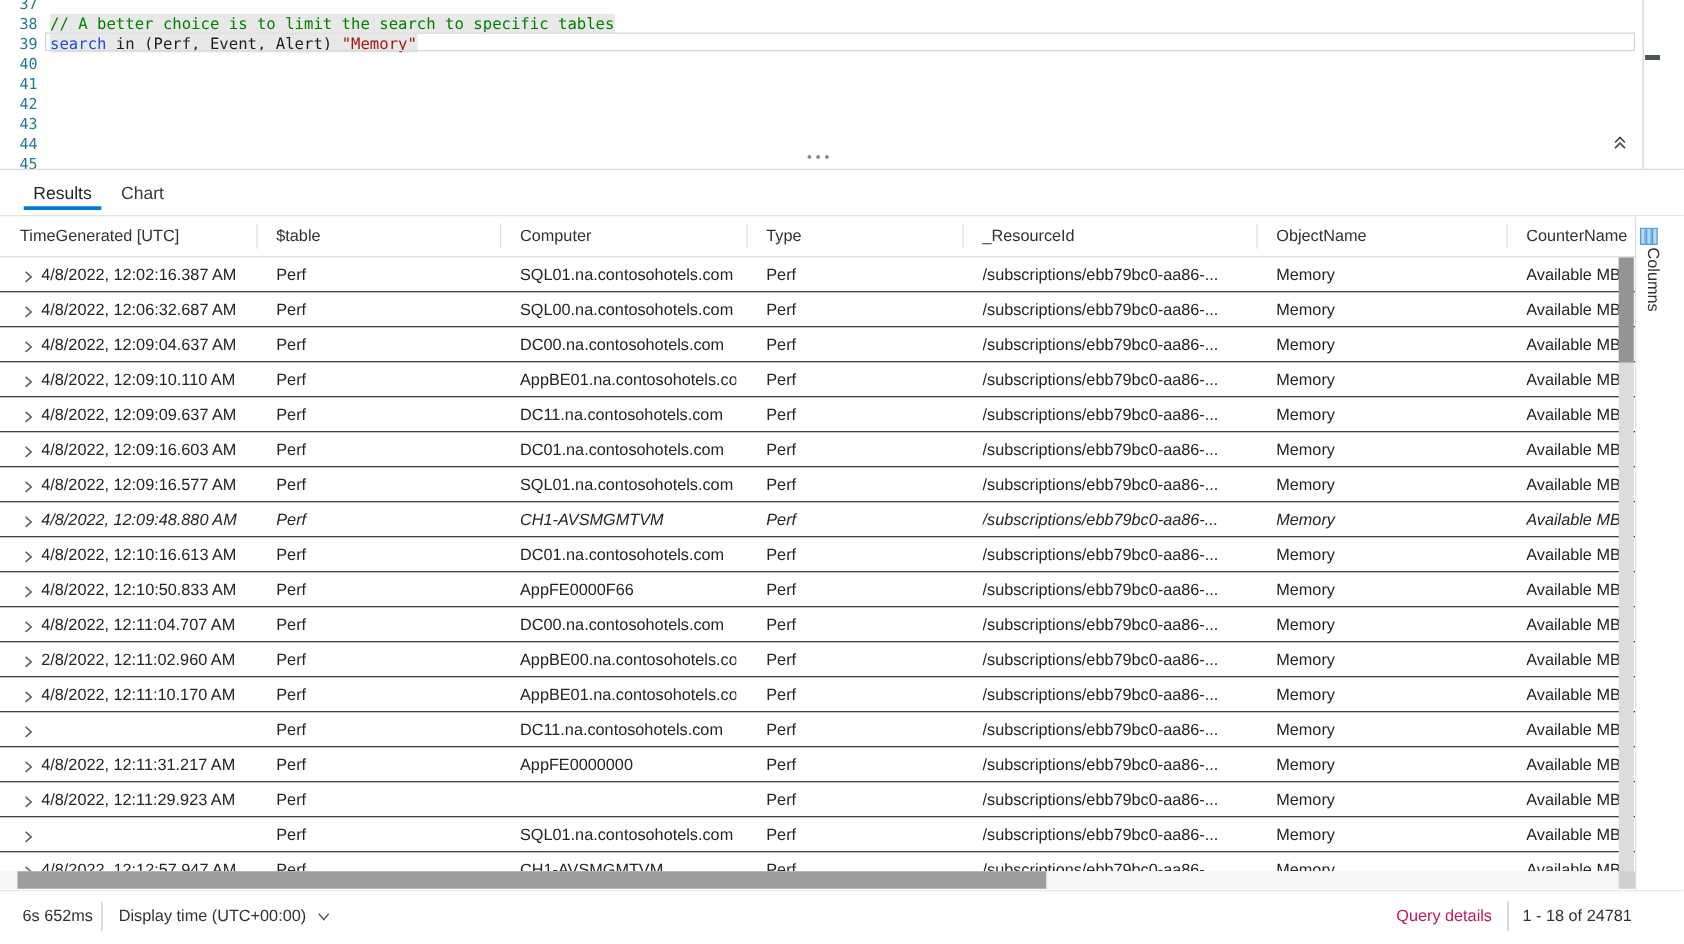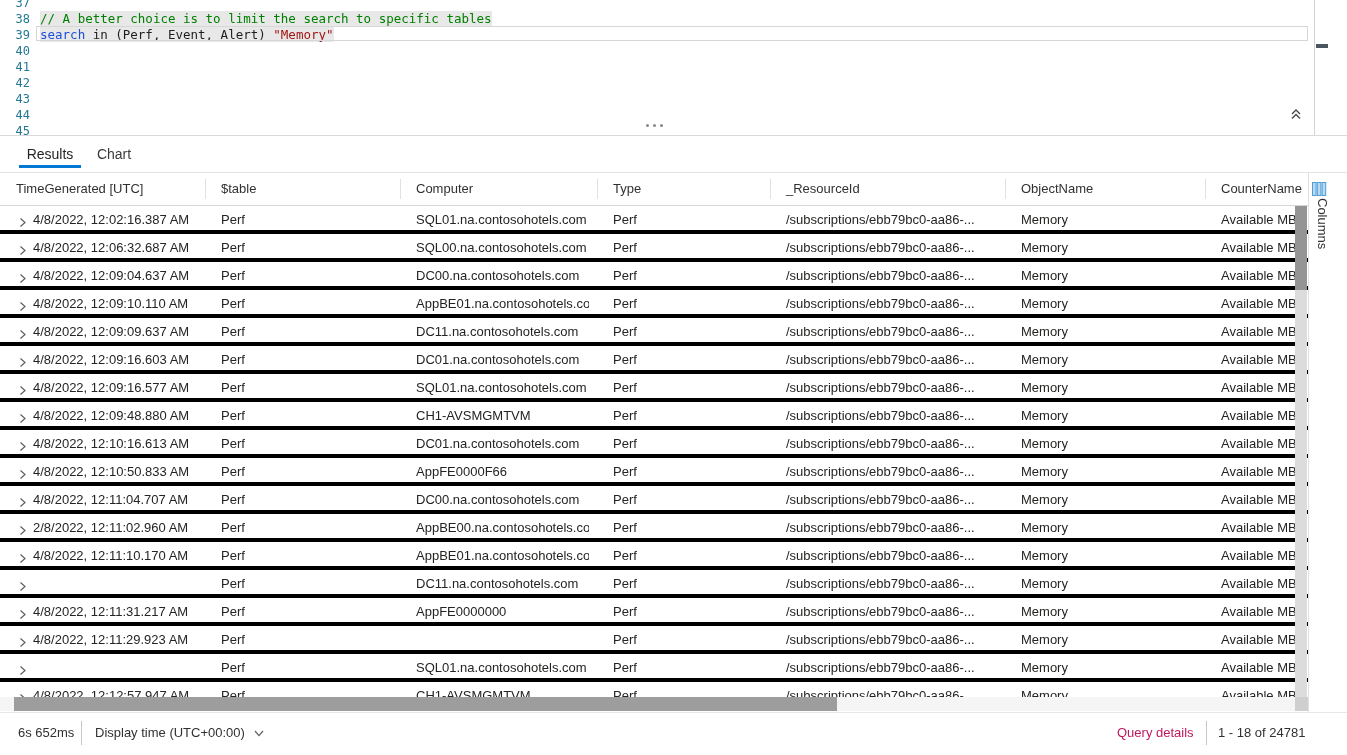--- a/index.html
+++ b/index.html
@@ -42,21 +42,21 @@
   
   .grid { position:absolute; left:0; top:172px; width:1347px; height:540px;
           border-top:1px solid #e3e3e3; background:#fff; }
   .ghead { position:absolute; left:0; top:0; width:1308px; height:33px;
            border-bottom:1px solid #d6d6d6; overflow:hidden; }
   .gh-label { position:absolute; top:0; height:32px; line-height:32px; font-size:13px;
               color:#323130; white-space:nowrap; cursor:pointer; }
   .gh-sep { position:absolute; top:6px; width:1px; height:20px; background:#e1e1e1; }
   .gbody { position:absolute; left:0; top:33px; width:1308px; height:491px; overflow:hidden; }
   .grow { position:absolute; left:0; width:1308px; height:28px;
-          border-bottom:4px solid #000000; cursor:pointer; background:#fff; }
+          border-bottom:1px solid #000000; cursor:pointer; background:#fff; }
   .gcell { position:absolute; top:0; height:27px; line-height:27px; font-size:13px;
            color:#252423; white-space:nowrap; overflow:hidden; }
   .chev { position:absolute; left:17px; top:8px; width:11px; height:11px; }
 
   
   .vsb-track { position:absolute; left:1295px; top:33px; width:12px; height:491px; background:#dcdcdc; }
   .vsb-thumb { position:absolute; left:1295px; top:33px; width:12px; height:84px; background:#949494; cursor:pointer; }
   .hsb-track { position:absolute; left:0; top:524px; width:1295px; height:14px; background:#f5f5f5; }
   .hsb-thumb { position:absolute; left:14px; top:524px; width:823px; height:14px; background:#9d9d9d; cursor:pointer; }
   .sb-corner { position:absolute; left:1295px; top:524px; width:13px; height:14px; background:#cfcfcf; }
@@ -221,21 +221,21 @@
             <path d="M3.5 1.5 L8 5.5 L3.5 9.5" fill="none" stroke="#605e5c" stroke-width="1.2"></path>
           </svg></div>
         <div class="gcell" style="left: 33px; width: 164px;">4/8/2022, 12:09:16.577 AM</div>
         <div class="gcell" style="left: 221px; width: 171px;">Perf</div>
         <div class="gcell" style="left: 416px; width: 173px;">SQL01.na.contosohotels.com</div>
         <div class="gcell" style="left: 613px; width: 149px;">Perf</div>
         <div class="gcell" style="left: 786px; width: 211px;">/subscriptions/ebb79bc0-aa86-...</div>
         <div class="gcell" style="left: 1021px; width: 176px;">Memory</div>
         <div class="gcell" style="left: 1221px; width: 86px;">Available MBytes</div>
       </div>
-      <div class="grow" style="top: 196px;">
+      <div class="grow" style="top: 196px; font-style: italic;">
         <div class="chev"><svg width="11" height="11" viewBox="0 0 11 11">
             <path d="M3.5 1.5 L8 5.5 L3.5 9.5" fill="none" stroke="#605e5c" stroke-width="1.2"></path>
           </svg></div>
         <div class="gcell" style="left: 33px; width: 164px;">4/8/2022, 12:09:48.880 AM</div>
         <div class="gcell" style="left: 221px; width: 171px;">Perf</div>
         <div class="gcell" style="left: 416px; width: 173px;">CH1-AVSMGMTVM</div>
         <div class="gcell" style="left: 613px; width: 149px;">Perf</div>
         <div class="gcell" style="left: 786px; width: 211px;">/subscriptions/ebb79bc0-aa86-...</div>
         <div class="gcell" style="left: 1021px; width: 176px;">Memory</div>
         <div class="gcell" style="left: 1221px; width: 86px;">Available MBytes</div>

